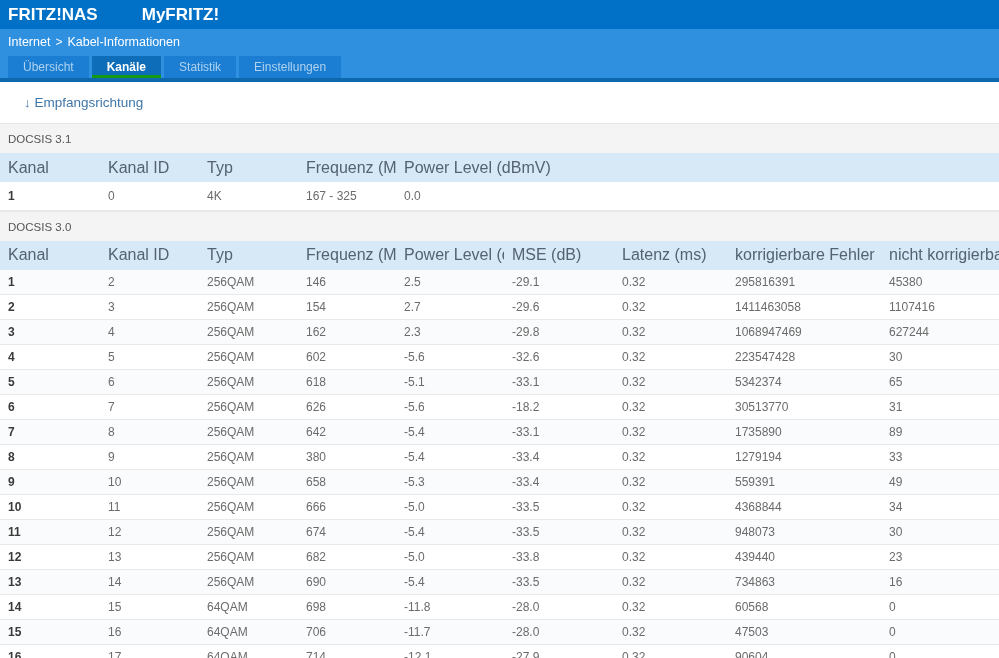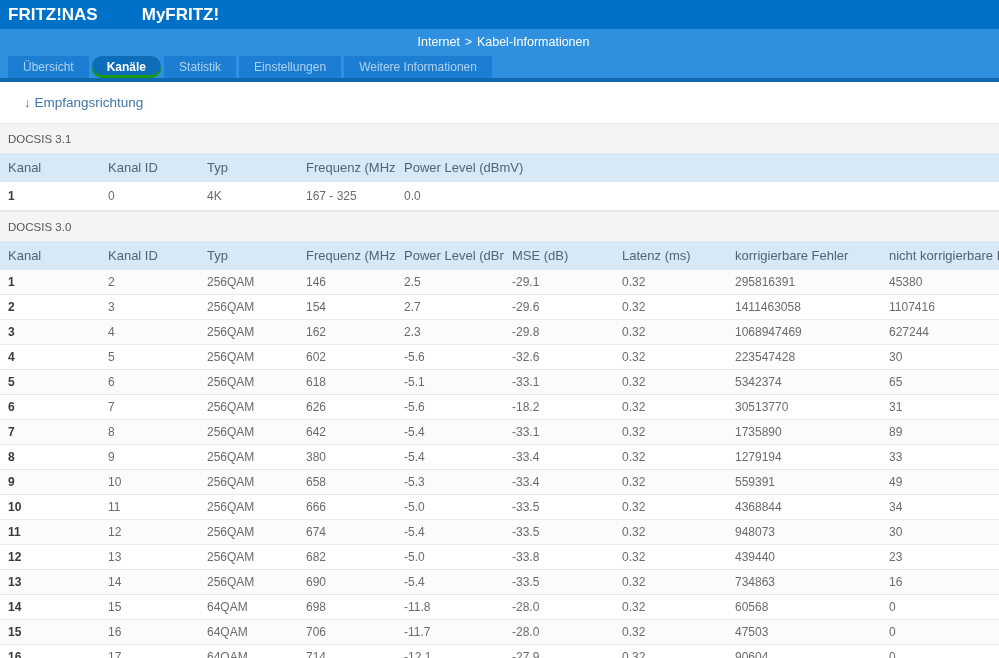--- a/index.html
+++ b/index.html
@@ -8,41 +8,41 @@
 
   
   .topbar { height:29px; background:#0071c6; display:flex; align-items:center;
     justify-content:space-between; padding:0 8px; }
   .topbar .title { color:#fff; font-size:17px; font-weight:bold; letter-spacing:.2px; }
   .topbar .toplinks { display:flex; gap:44px; margin-right:36px; }
   .topbar .toplinks span { color:#fff; font-size:17px; font-weight:bold; cursor:pointer; }
 
   
   .subbar { background:#3090e0; border-bottom:4px solid #0e68ae; }
-  .breadcrumb { height:27px; line-height:27px; padding-left:8px; color:#fff; font-size:12.5px;text-align:center; }
+  .breadcrumb { height:27px; line-height:27px; padding-left:8px; color:#fff; font-size:12.5px; }
   .breadcrumb .sep { margin:0 5px; font-size:12px; opacity:.95; }
   .tabrow { display:flex; gap:3px; padding-left:8px; height:22px; }
   .tab { background:#1b7ed2; color:#aed2ef; font-size:12px; line-height:22px;
     padding:0 15px; cursor:pointer; white-space:nowrap; }
   .tab.active { background:#0d6db8; color:#fff; font-weight:bold;
-    box-shadow:inset 0 -3px 0 #149a14;border-radius:10px; }
+    box-shadow:inset 0 -3px 0 #149a14; }
 
   
   .content { background:#fff; }
   .linkrow { padding:11px 24px 12px; }
   .dirlink { color:#3f76a8; font-size:13.5px; cursor:pointer; }
   .dirlink .arrow { font-size:13px; margin-right:4px; }
 
   .section-bar { height:30px; line-height:30px; background:#f4f4f4;
     border-top:1px solid #e7e7e7; padding-left:8px; color:#555; font-size:11.5px; }
 
   table { border-collapse:collapse; table-layout:fixed; width:999px; }
   th, td { text-align:left; padding-left:8px; white-space:nowrap; overflow:hidden; }
   thead tr { background:#d7e8f7; }
-  th { color:#54636f; font-weight:normal; font-size:13px; height:29px; }
+  th { color:#54636f; font-weight:normal; font-size:16px; height:29px; }
   td { color:#6b6b6b; font-size:12px; }
   td:first-child { color:#3a3a3a; font-weight:bold; }
   tbody tr { border-bottom:1px solid #e9e9e9; background:#fff; }
   tbody tr:nth-child(odd) { background:#fafbfc; }
   .t31 td { height:28px; }
   .t30 td { height:25px; }
   .t31 tbody tr { background:#fff; }
 </style>
 </head>
 <body>
@@ -56,21 +56,20 @@
 
 <div class="subbar">
   <div class="breadcrumb">
     <span>Internet</span><span class="sep">&gt;</span><span>Kabel-Informationen</span>
   </div>
   <div class="tabrow">
       <div class="tab">Übersicht</div>
       <div class="tab active">Kanäle</div>
       <div class="tab">Statistik</div>
       <div class="tab">Einstellungen</div>
-      <div class="tab">Weitere Informationen</div>
     </div>
 </div>
 
 <div class="content">
 
   <div class="linkrow">
     <span class="dirlink"><span class="arrow">↓</span><span>Empfangsrichtung</span></span>
   </div>
 
   <div class="section-bar">DOCSIS 3.1</div>

